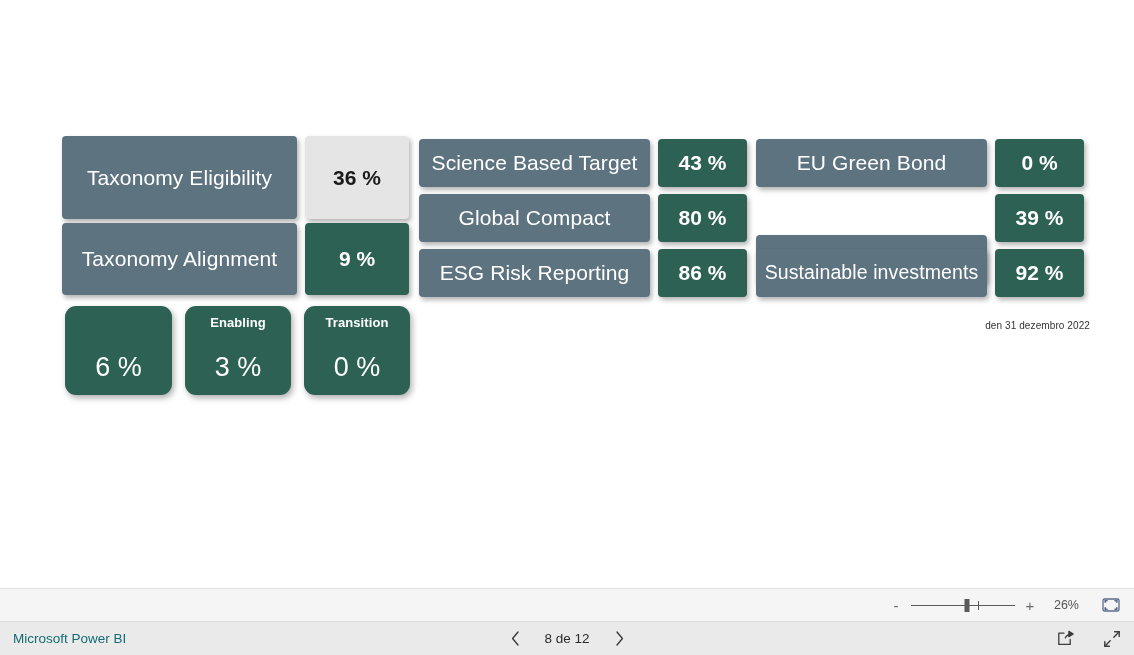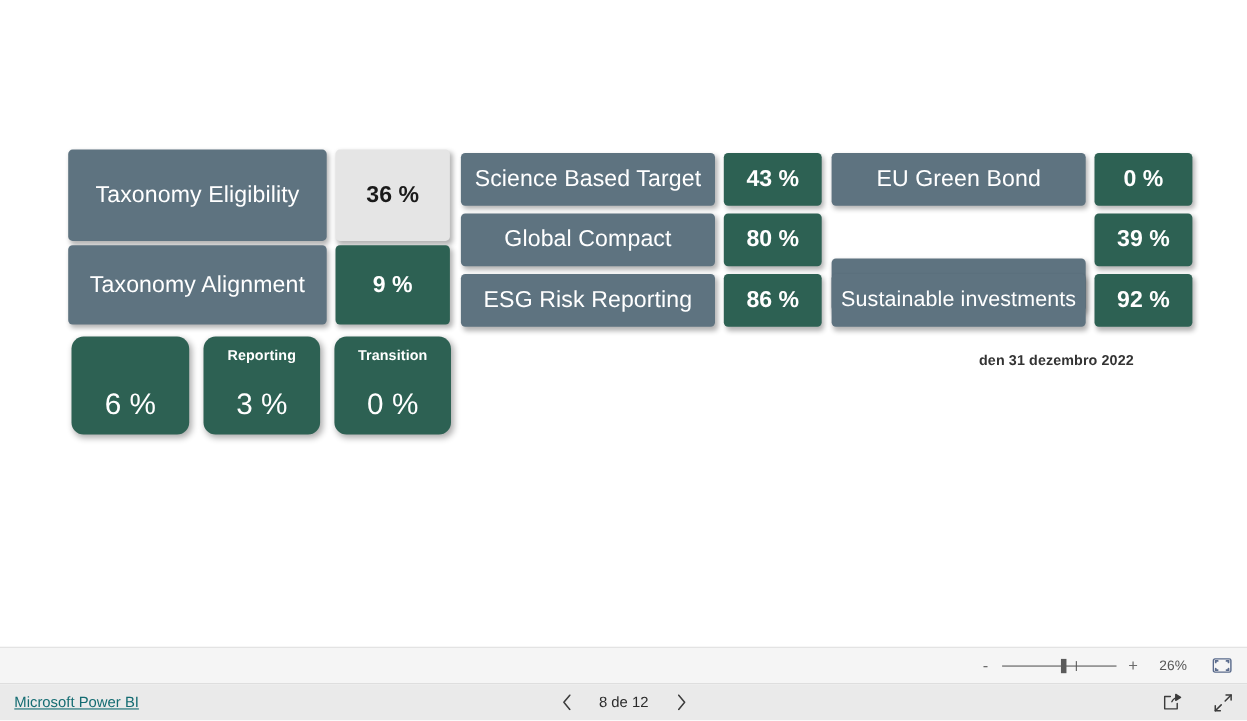--- a/index.html
+++ b/index.html
@@ -96,23 +96,23 @@
     margin-top: auto;
     margin-bottom: 14px;
   }
 
   
   #date-caption {
     position: absolute;
     left: 890px;
     top: 320px;
     width: 200px;
-    text-align: left;
-    font-size: 13px;
-    font-weight: 700;
+    text-align: right;
+    font-size: 10px;
+    font-weight: 400;
     color: #333333;
     letter-spacing: 0.1px;
   }
 
   
   #zoom-bar {
     position: absolute;
     left: 0;
     top: 588px;
     width: 1134px;
@@ -193,21 +193,20 @@
     height: 33px;
     background: #eaeaea;
     display: flex;
     align-items: center;
   }
   #brand-link {
     position: absolute;
     left: 13px;
     font-size: 13.5px;
     color: #146c72;
-    text-decoration: underline;
     cursor: pointer;
     white-space: nowrap;
   }
   #pager {
     position: absolute;
     left: 0; right: 0;
     margin: 4px auto;
     width: 170px;
     display: flex;
     align-items: center;
@@ -269,21 +268,21 @@
       </div>
     </div>
 
     <div class="group">
 
       <div class="mini" style="left:65px; top:306px; width:107px; height:89px;">
         <span class="mini-value">6 %</span>
       </div>
 
       <div class="mini" style="left:185px; top:306px; width:106px; height:89px;">
-        <span class="mini-title">Reporting</span>
+        <span class="mini-title">Enabling</span>
         <span class="mini-value">3 %</span>
       </div>
 
       <div class="mini" style="left:304px; top:306px; width:106px; height:89px;">
         <span class="mini-title">Transition</span>
         <span class="mini-value">0 %</span>
       </div>
     </div>
 
     <div class="group">

